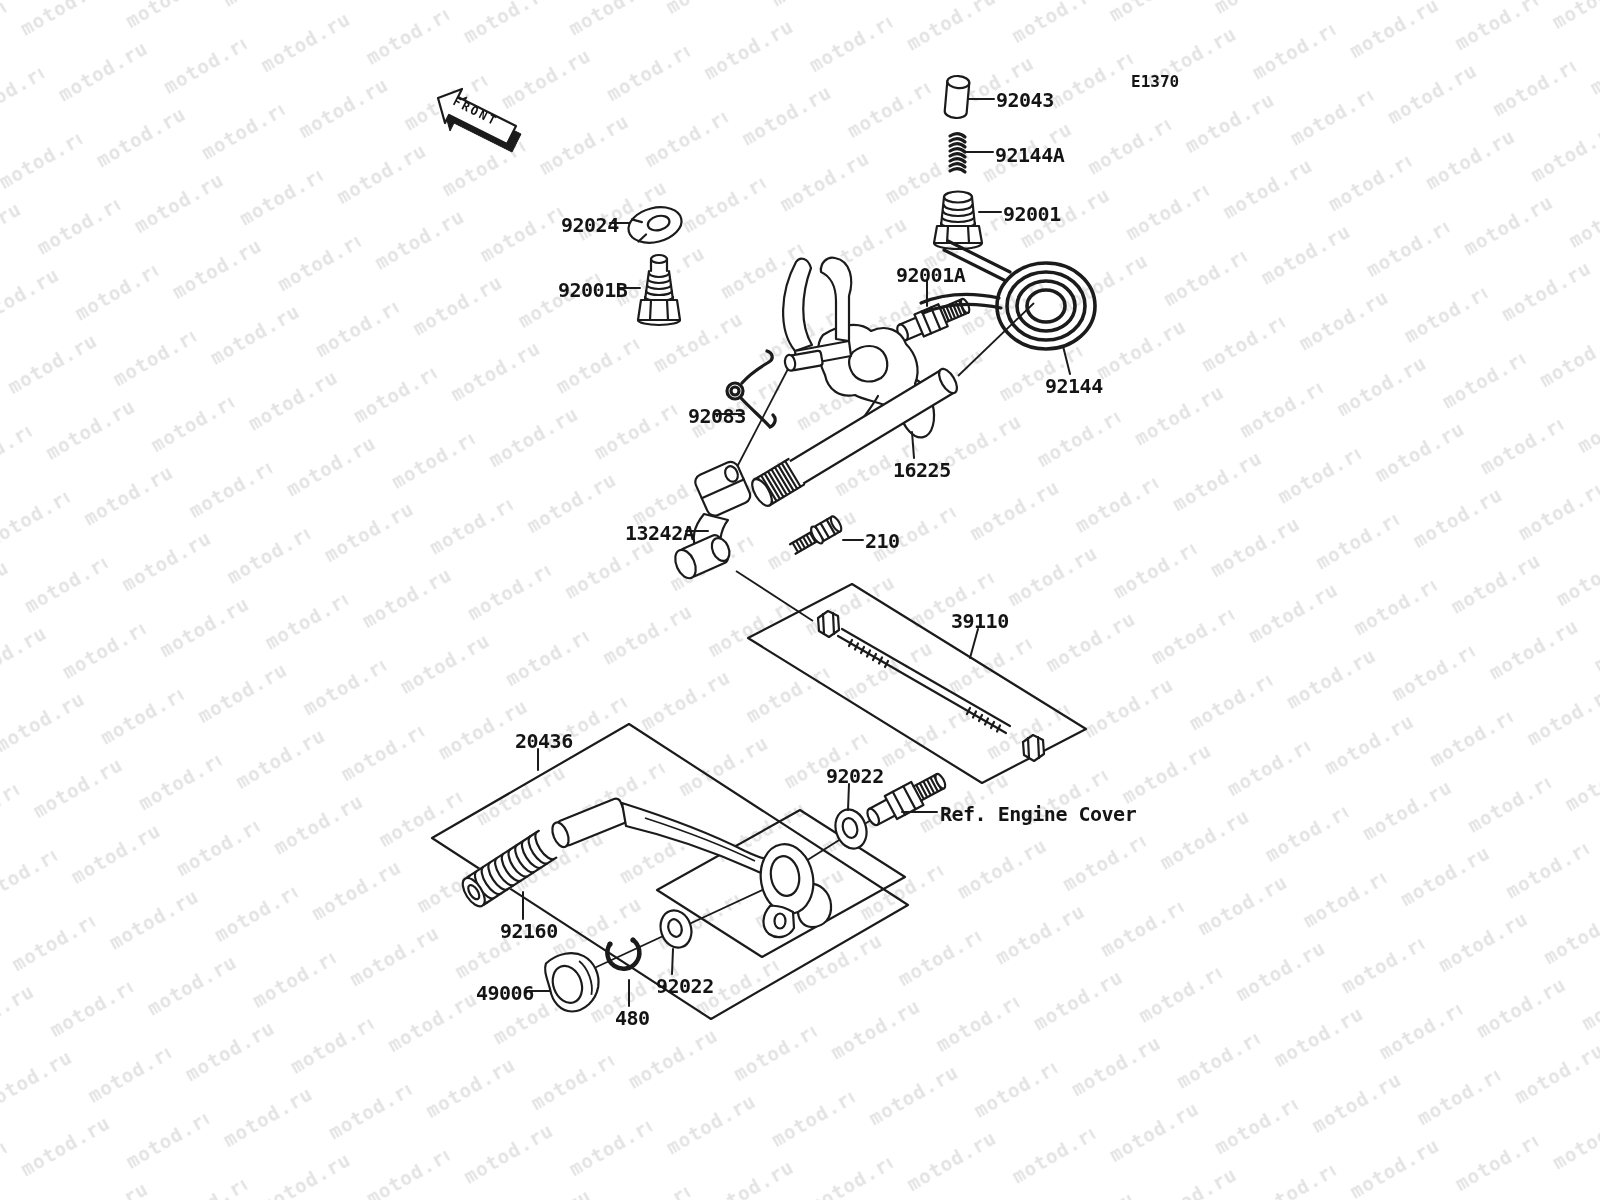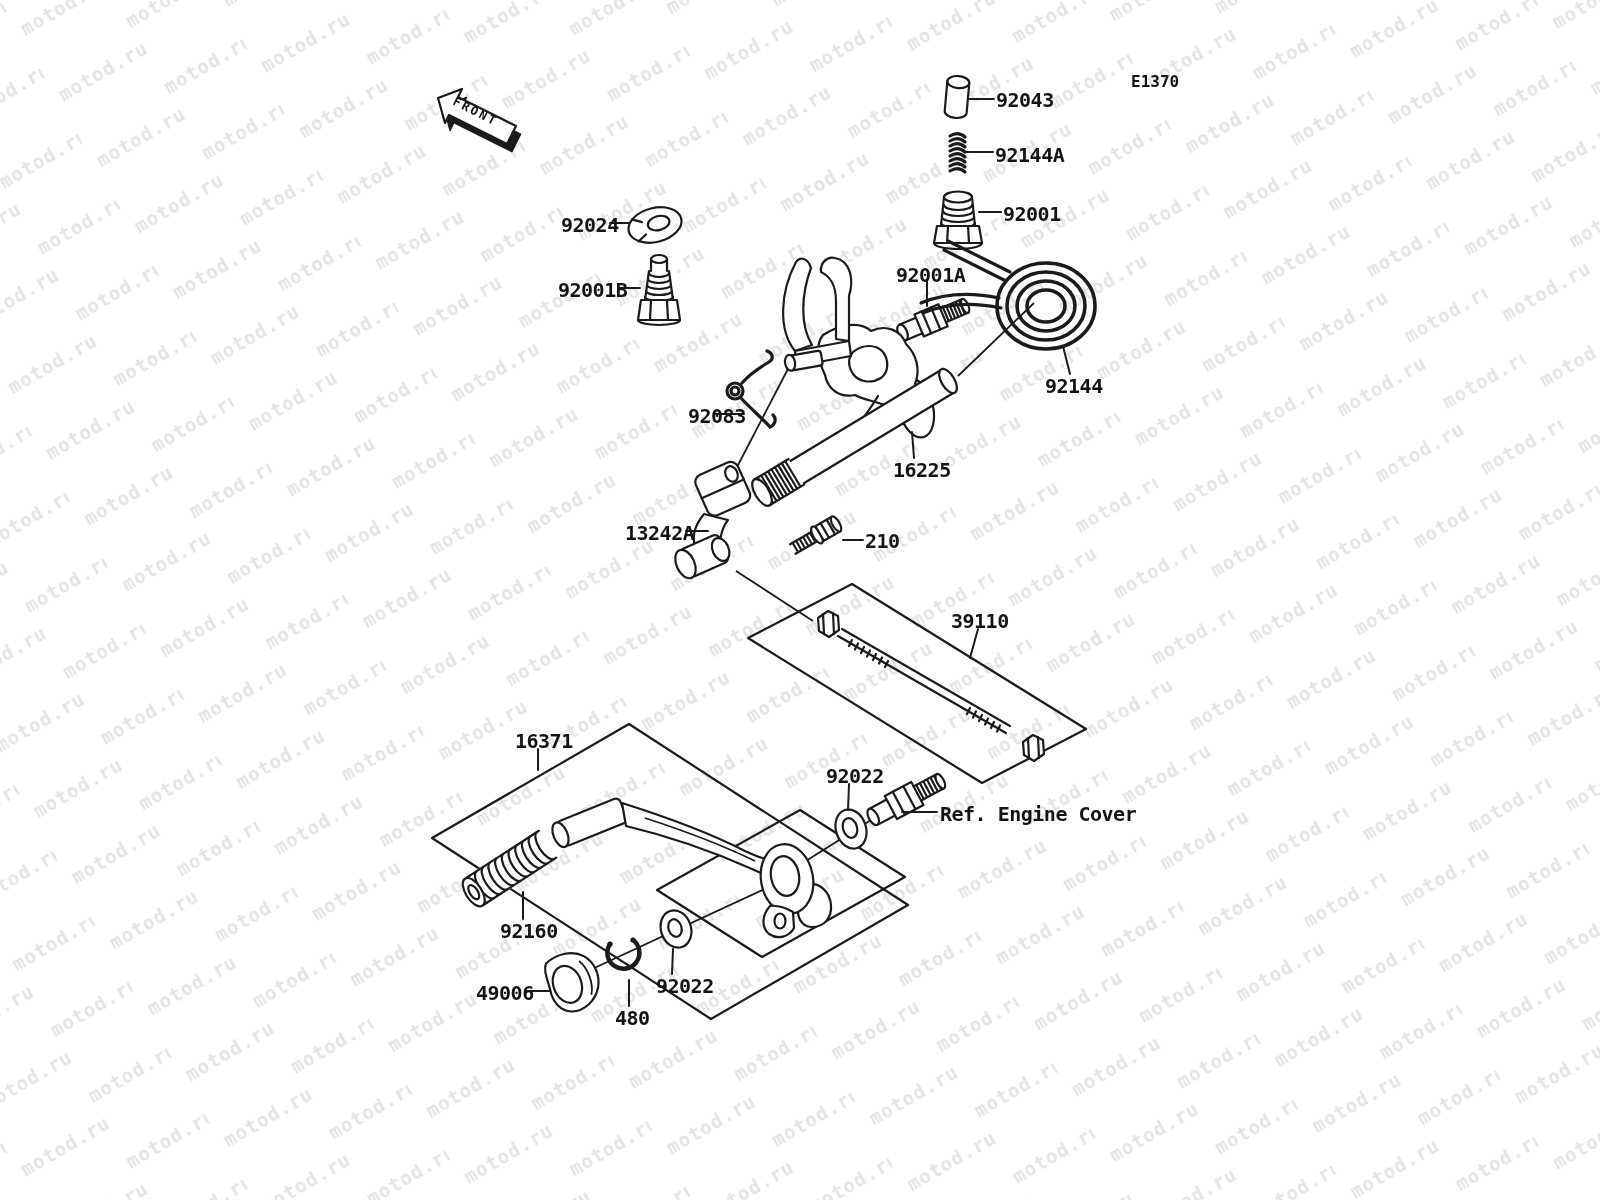--- a/index.html
+++ b/index.html
@@ -272,21 +272,21 @@
 <span class="plabel code" style="left:1131px;top:74px">E1370</span>
 <span class="plabel" style="left:561px;top:215px">92024</span>
 <span class="plabel" style="left:558px;top:280px">92001B</span>
 <span class="plabel" style="left:896px;top:265px">92001A</span>
 <span class="plabel" style="left:1045px;top:376px">92144</span>
 <span class="plabel" style="left:688px;top:406px">92083</span>
 <span class="plabel" style="left:893px;top:460px">16225</span>
 <span class="plabel" style="left:625px;top:523px">13242A</span>
 <span class="plabel" style="left:865px;top:531px">210</span>
 <span class="plabel" style="left:951px;top:611px">39110</span>
-<span class="plabel" style="left:515px;top:731px">16371</span>
+<span class="plabel" style="left:515px;top:731px">20436</span>
 <span class="plabel" style="left:826px;top:766px">92022</span>
 <span class="plabel" style="left:940px;top:804px">Ref. Engine Cover</span>
 <span class="plabel" style="left:500px;top:921px">92160</span>
 <span class="plabel" style="left:476px;top:983px">49006</span>
 <span class="plabel" style="left:615px;top:1008px">480</span>
 <span class="plabel" style="left:656px;top:976px">92022</span>
 
 </div>
 
 </body></html>

